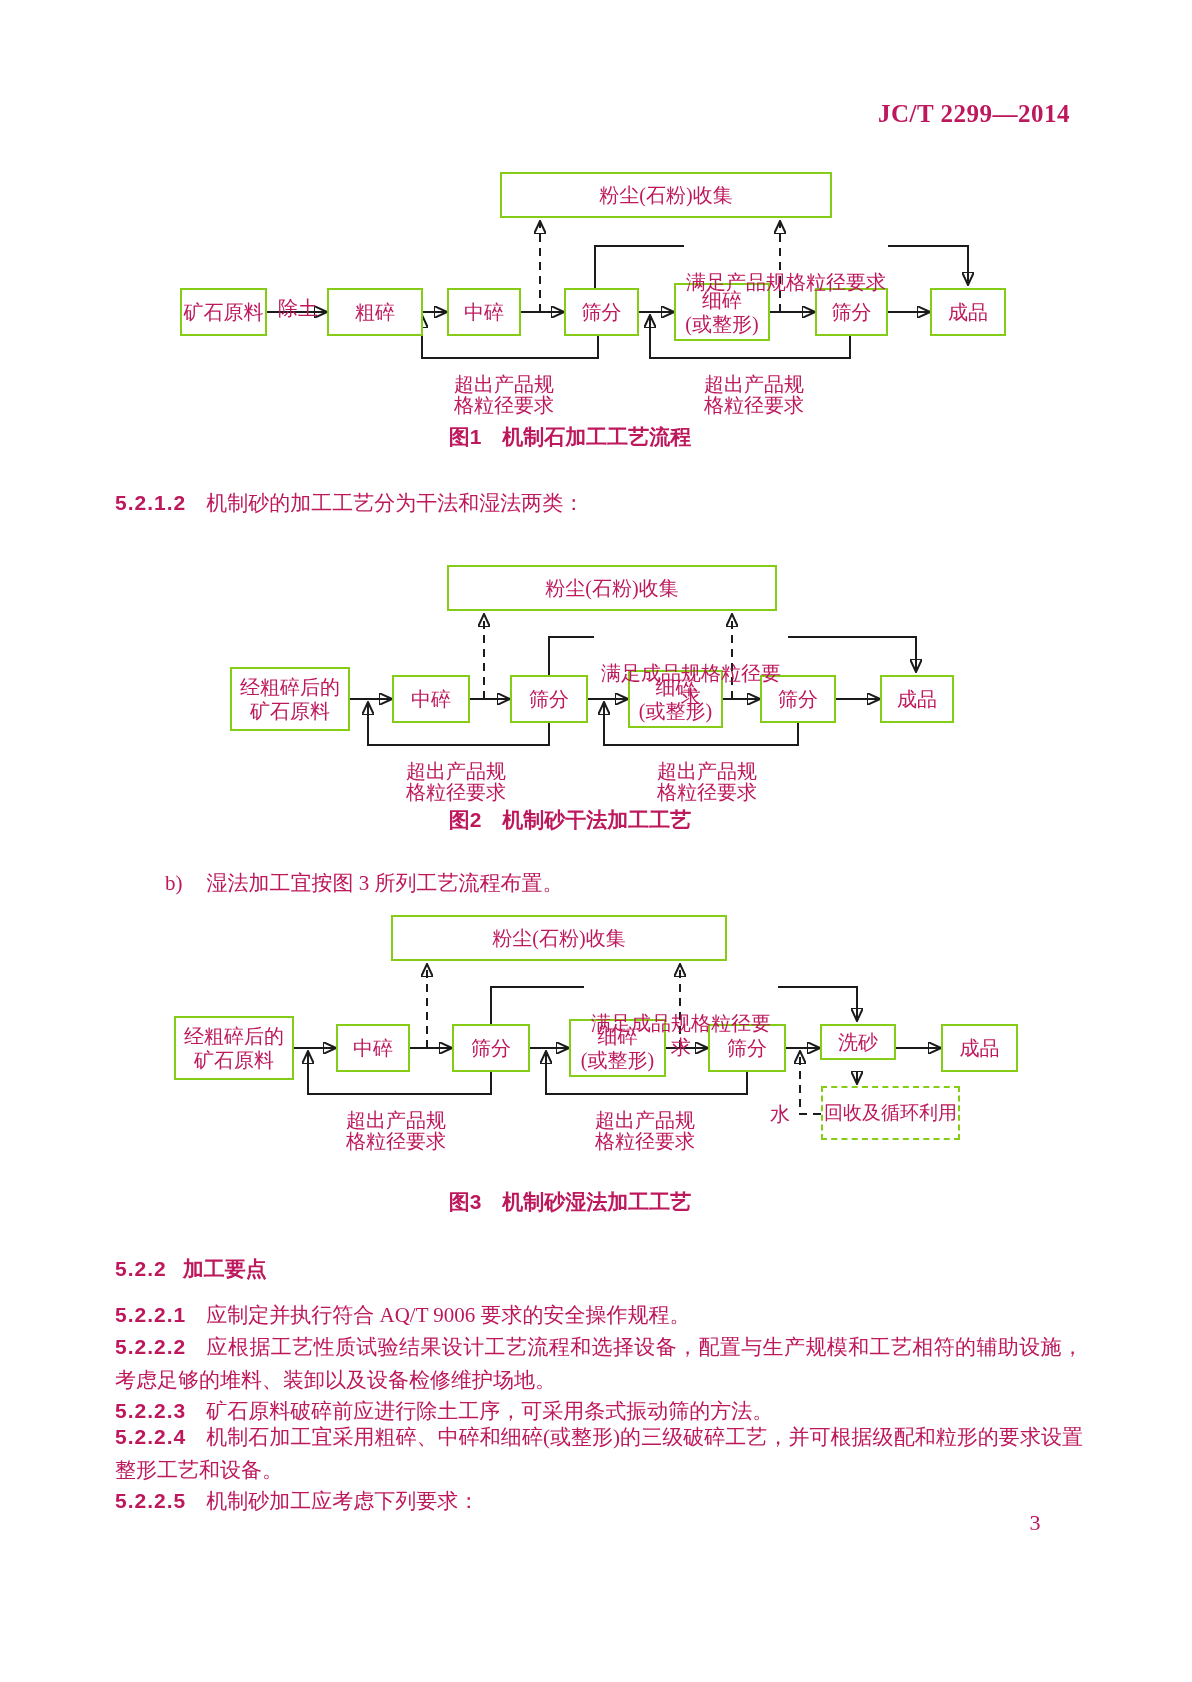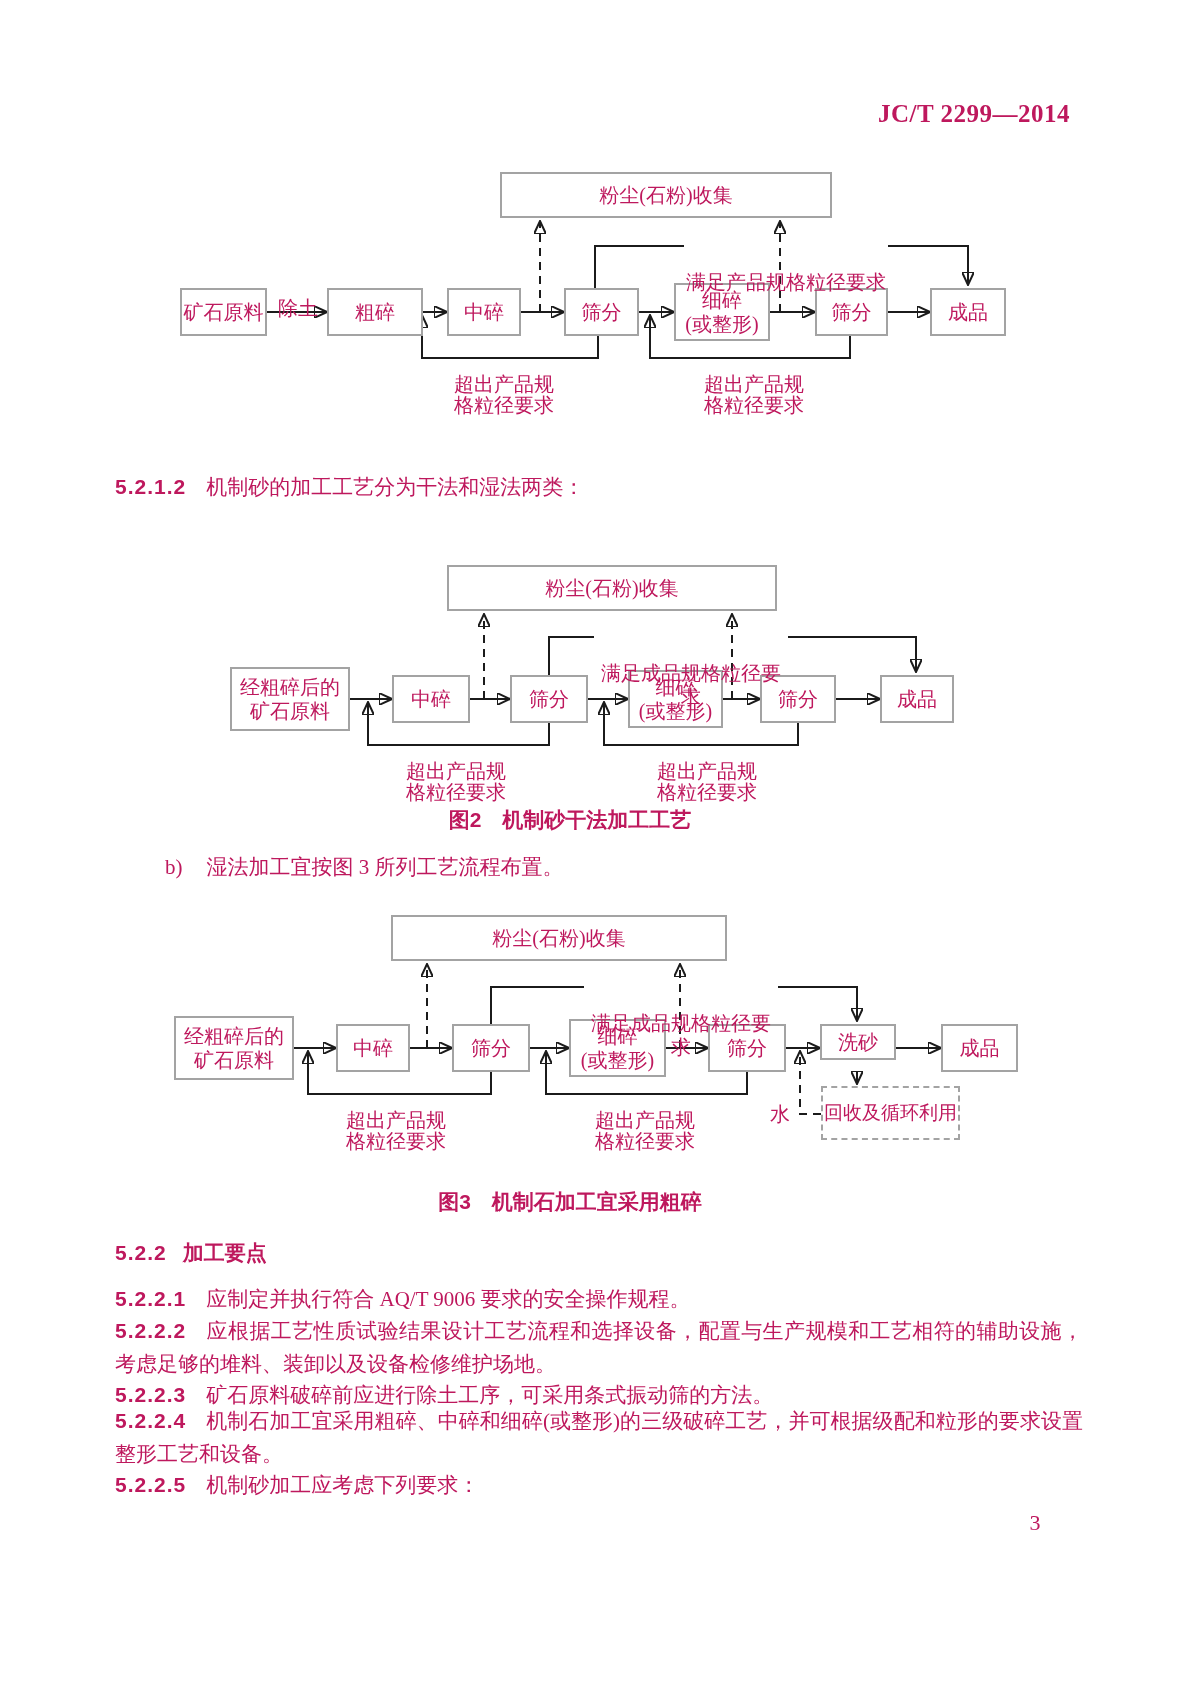--- a/index.html
+++ b/index.html
@@ -2,30 +2,30 @@
 <html><head>
 <meta charset="utf-8">
 <style>
   html,body{margin:0;padding:0;background:#e8e8e8;}
   .page{position:relative;width:1192px;height:1682px;background:#ffffff;overflow:hidden;
         font-family:"Liberation Serif","DejaVu Serif",serif;color:#be185d;}
   .doc-code{position:absolute;top:100px;right:122px;font-family:"Liberation Serif","DejaVu Serif",serif;
             font-weight:bold;font-size:25px;letter-spacing:.5px;}
   .figure{position:absolute;left:100px;width:940px;}
   .figure svg{position:absolute;left:0;top:0;}
-  .node{position:absolute;box-sizing:border-box;border:2px solid #a3a3a3;background:#fff;
+  .node{position:absolute;box-sizing:border-box;border:2px solid #84cc16;background:#fff;
         display:flex;align-items:center;justify-content:center;text-align:center;
         font-size:20px;line-height:24px;white-space:pre-line;}
   .node.dashedbox{border-style:dashed;font-size:19px;}
   .flabel{position:absolute;font-size:20px;line-height:21px;text-align:center;white-space:pre-line;margin-top:36px;}
   .flabel.bg{background:#fff;}
   .meet{height:24px;line-height:24px;}
   .caption{position:absolute;left:100px;width:940px;text-align:center;
            font-family:"Liberation Sans","DejaVu Sans",sans-serif;font-weight:bold;font-size:21px;}
-  .clause{position:absolute;left:115px;width:968px;font-size:21px;line-height:33px;text-align:justify;}
+  .clause{position:absolute;left:115px;width:968px;font-size:21px;line-height:33px;text-align:justify;margin-top:16px;}
   .clause .num{font-family:"Liberation Sans","DejaVu Sans",sans-serif;font-weight:bold;
                letter-spacing:1px;padding-right:20px;}
   .clause.item{left:165px;width:900px;text-align:left;}
   .clause.item .num{font-family:"Liberation Serif","DejaVu Serif",serif;font-weight:normal;
                     letter-spacing:0;padding-right:24px;}
   .clause.head{font-family:"Liberation Sans","DejaVu Sans",sans-serif;font-weight:bold;}
   .clause.head .num{padding-right:16px;}
   .page-num{position:absolute;left:1005px;top:1510px;width:60px;text-align:center;font-size:22px;}
   svg line,svg path{stroke:#1b1b1b;stroke-width:2;fill:none;}
   svg .dash{stroke-dasharray:8 6;}
@@ -71,20 +71,21 @@
 (或整形)</div>
     <div class="node" style="left:715px;top:128px;width:73px;height:48px;">筛分</div>
     <div class="node" style="left:830px;top:128px;width:76px;height:48px;">成品</div>
     <div class="flabel" style="left:170px;top:102px;width:56px;">除土</div>
     <div class="flabel meet" style="left:584px;top:74px;width:204px;">满足产品规格粒径要求</div>
     <div class="flabel bg" style="left:352px;top:178px;width:104px;">超出产品规
 格粒径要求</div>
     <div class="flabel bg" style="left:602px;top:178px;width:104px;">超出产品规
 格粒径要求</div>
   </div>
+  <div class="caption" style="top:423px;">图1　机制石加工工艺流程</div>
 
   <div class="clause" style="top:470px;">
     <span class="num">5.2.1.2</span><span>机制砂的加工工艺分为干法和湿法两类：</span>
   </div>
 
   <div class="figure" style="top:560px;height:220px;">
     <svg width="940" height="220">
       <defs>
         <marker id="ah-f2" markerWidth="14" markerHeight="12" refX="13" refY="6" orient="auto" markerUnits="userSpaceOnUse">
           <path d="M0 0 L13 6 L0 12 Z" fill="#1b1b1b" stroke="none"></path>
@@ -161,21 +162,21 @@
     <div class="node" style="left:720px;top:114px;width:76px;height:36px;">洗砂</div>
     <div class="node" style="left:841px;top:114px;width:77px;height:48px;">成品</div>
     <div class="node dashedbox" style="left:721px;top:176px;width:139px;height:54px;">回收及循环利用</div>
     <div class="flabel meet" style="left:484px;top:65px;width:194px;">满足成品规格粒径要求</div>
     <div class="flabel bg" style="left:244px;top:164px;width:104px;">超出产品规
 格粒径要求</div>
     <div class="flabel bg" style="left:493px;top:164px;width:104px;">超出产品规
 格粒径要求</div>
     <div class="flabel" style="left:666px;top:158px;width:28px;">水</div>
   </div>
-  <div class="caption" style="top:1188px;">图3　机制石加工宜采用粗碎</div>
+  <div class="caption" style="top:1188px;">图3　机制砂湿法加工工艺</div>
 
   <div class="clause head" style="top:1236px;">
     <span class="num">5.2.2</span><span>加工要点</span>
   </div>
   <div class="clause" style="top:1282px;">
     <span class="num">5.2.2.1</span><span>应制定并执行符合 AQ/T 9006 要求的安全操作规程。</span>
   </div>
   <div class="clause" style="top:1314px;">
     <span class="num">5.2.2.2</span><span>应根据工艺性质试验结果设计工艺流程和选择设备，配置与生产规模和工艺相符的辅助设施，考虑足够的堆料、装卸以及设备检修维护场地。</span>
   </div>

